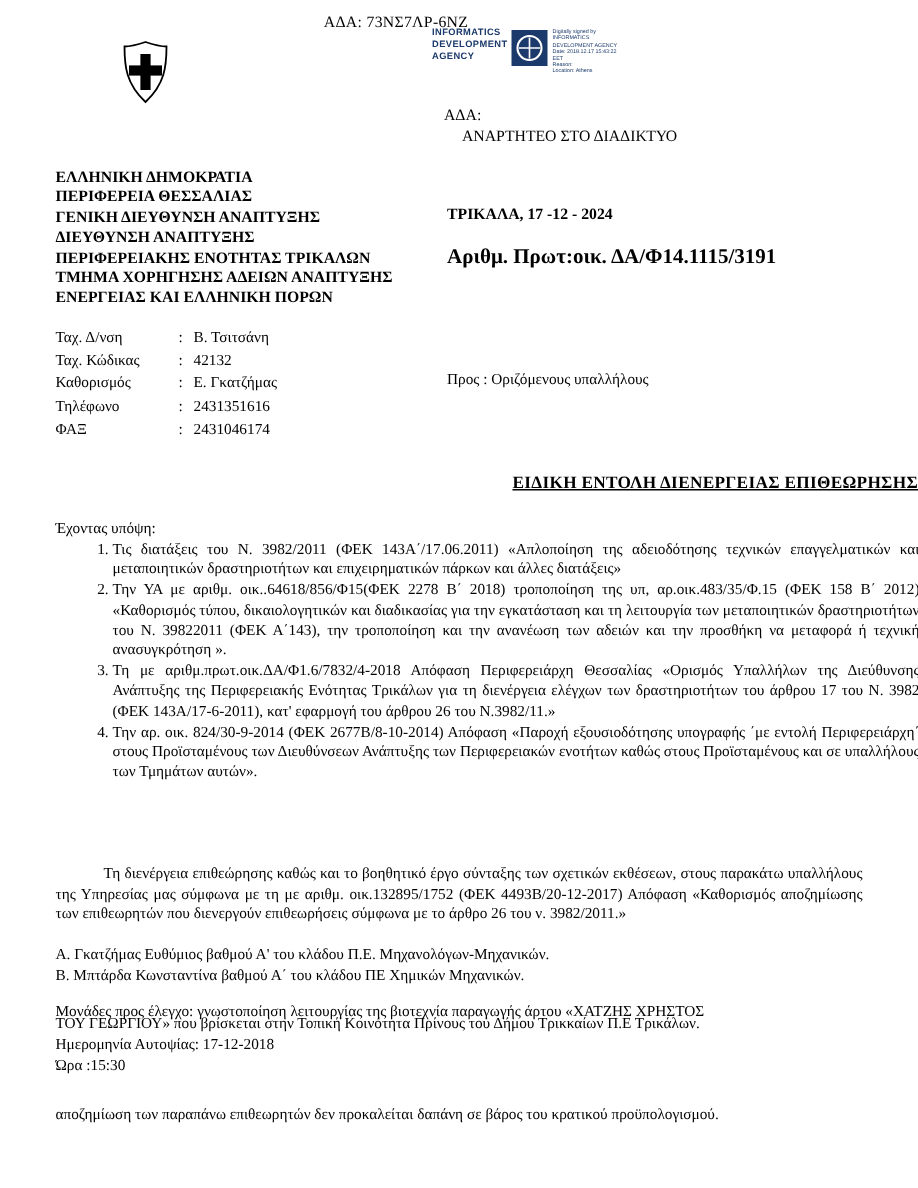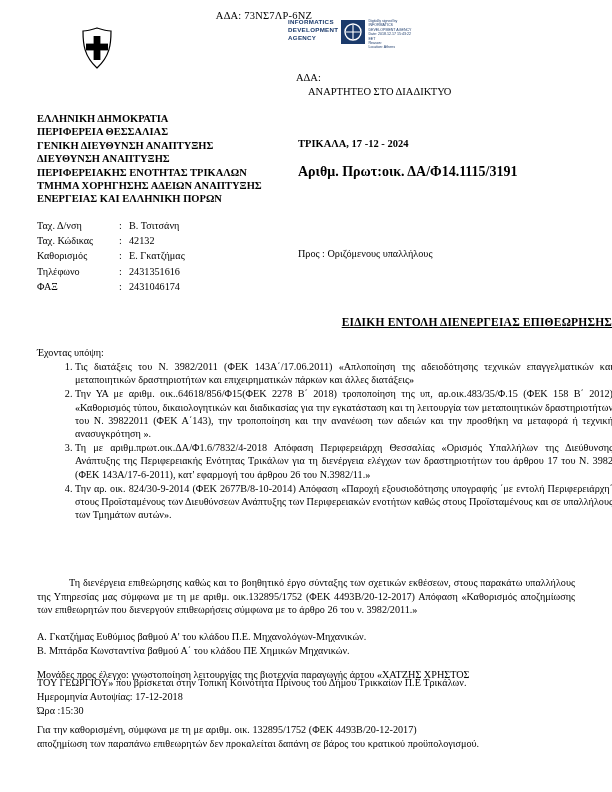--- a/index.html
+++ b/index.html
@@ -284,16 +284,15 @@
     <li>Την αρ. οικ. 824/30-9-2014   (ΦΕΚ 2677Β/8-10-2014) Απόφαση «Παροχή εξουσιοδότησης υπογραφής ΄με εντολή Περιφερειάρχη΄ στους Προϊσταμένους των Διευθύνσεων Ανάπτυξης των Περιφερειακών ενοτήτων καθώς στους Προϊσταμένους και σε υπαλλήλους των Τμημάτων αυτών».</li>
   </ol>
 
   <div class="para p1">Τη διενέργεια επιθεώρησης καθώς και το βοηθητικό έργο σύνταξης των σχετικών εκθέσεων, στους παρακάτω υπαλλήλους της Υπηρεσίας μας σύμφωνα με  τη με  αριθμ. οικ.132895/1752 (ΦΕΚ 4493Β/20-12-2017) Απόφαση «Καθορισμός αποζημίωσης των επιθεωρητών που διενεργούν επιθεωρήσεις σύμφωνα με το άρθρο 26 του ν. 3982/2011.»</div>
   <div class="para p2">Α. Γκατζήμας Ευθύμιος  βαθμού Α' του κλάδου Π.Ε. Μηχανολόγων-Μηχανικών.</div>
   <div class="para p3">Β. Μπτάρδα   Κωνσταντίνα   βαθμού Α΄ του κλάδου ΠΕ Χημικών Μηχανικών.</div>
   <div class="para p4">Μονάδες προς έλεγχο: γνωστοποίηση λειτουργίας   της βιοτεχνία παραγωγής άρτου «ΧΑΤΖΗΣ ΧΡΗΣΤΟΣ</div>
   <div class="para p5">ΤΟΥ ΓΕΩΡΓΙΟΥ» που βρίσκεται στην Τοπική Κοινότητα  Πρίνους του   Δήμου Τρικκαίων Π.Ε Τρικάλων.</div>
   <div class="para p6">Ημερομηνία Αυτοψίας:  17-12-2018</div>
   <div class="para p7">Ώρα     :15:30</div>
-  <div class="para p8">Για την  καθορισμένη,  σύμφωνα  με τη  με    αριθμ. οικ.  132895/1752  (ΦΕΚ   4493Β/20-12-2017)</div>
   <div class="para p9">αποζημίωση των παραπάνω επιθεωρητών δεν προκαλείται δαπάνη σε βάρος του κρατικού προϋπολογισμού.</div>
 
 </div>
 
 </body></html>

